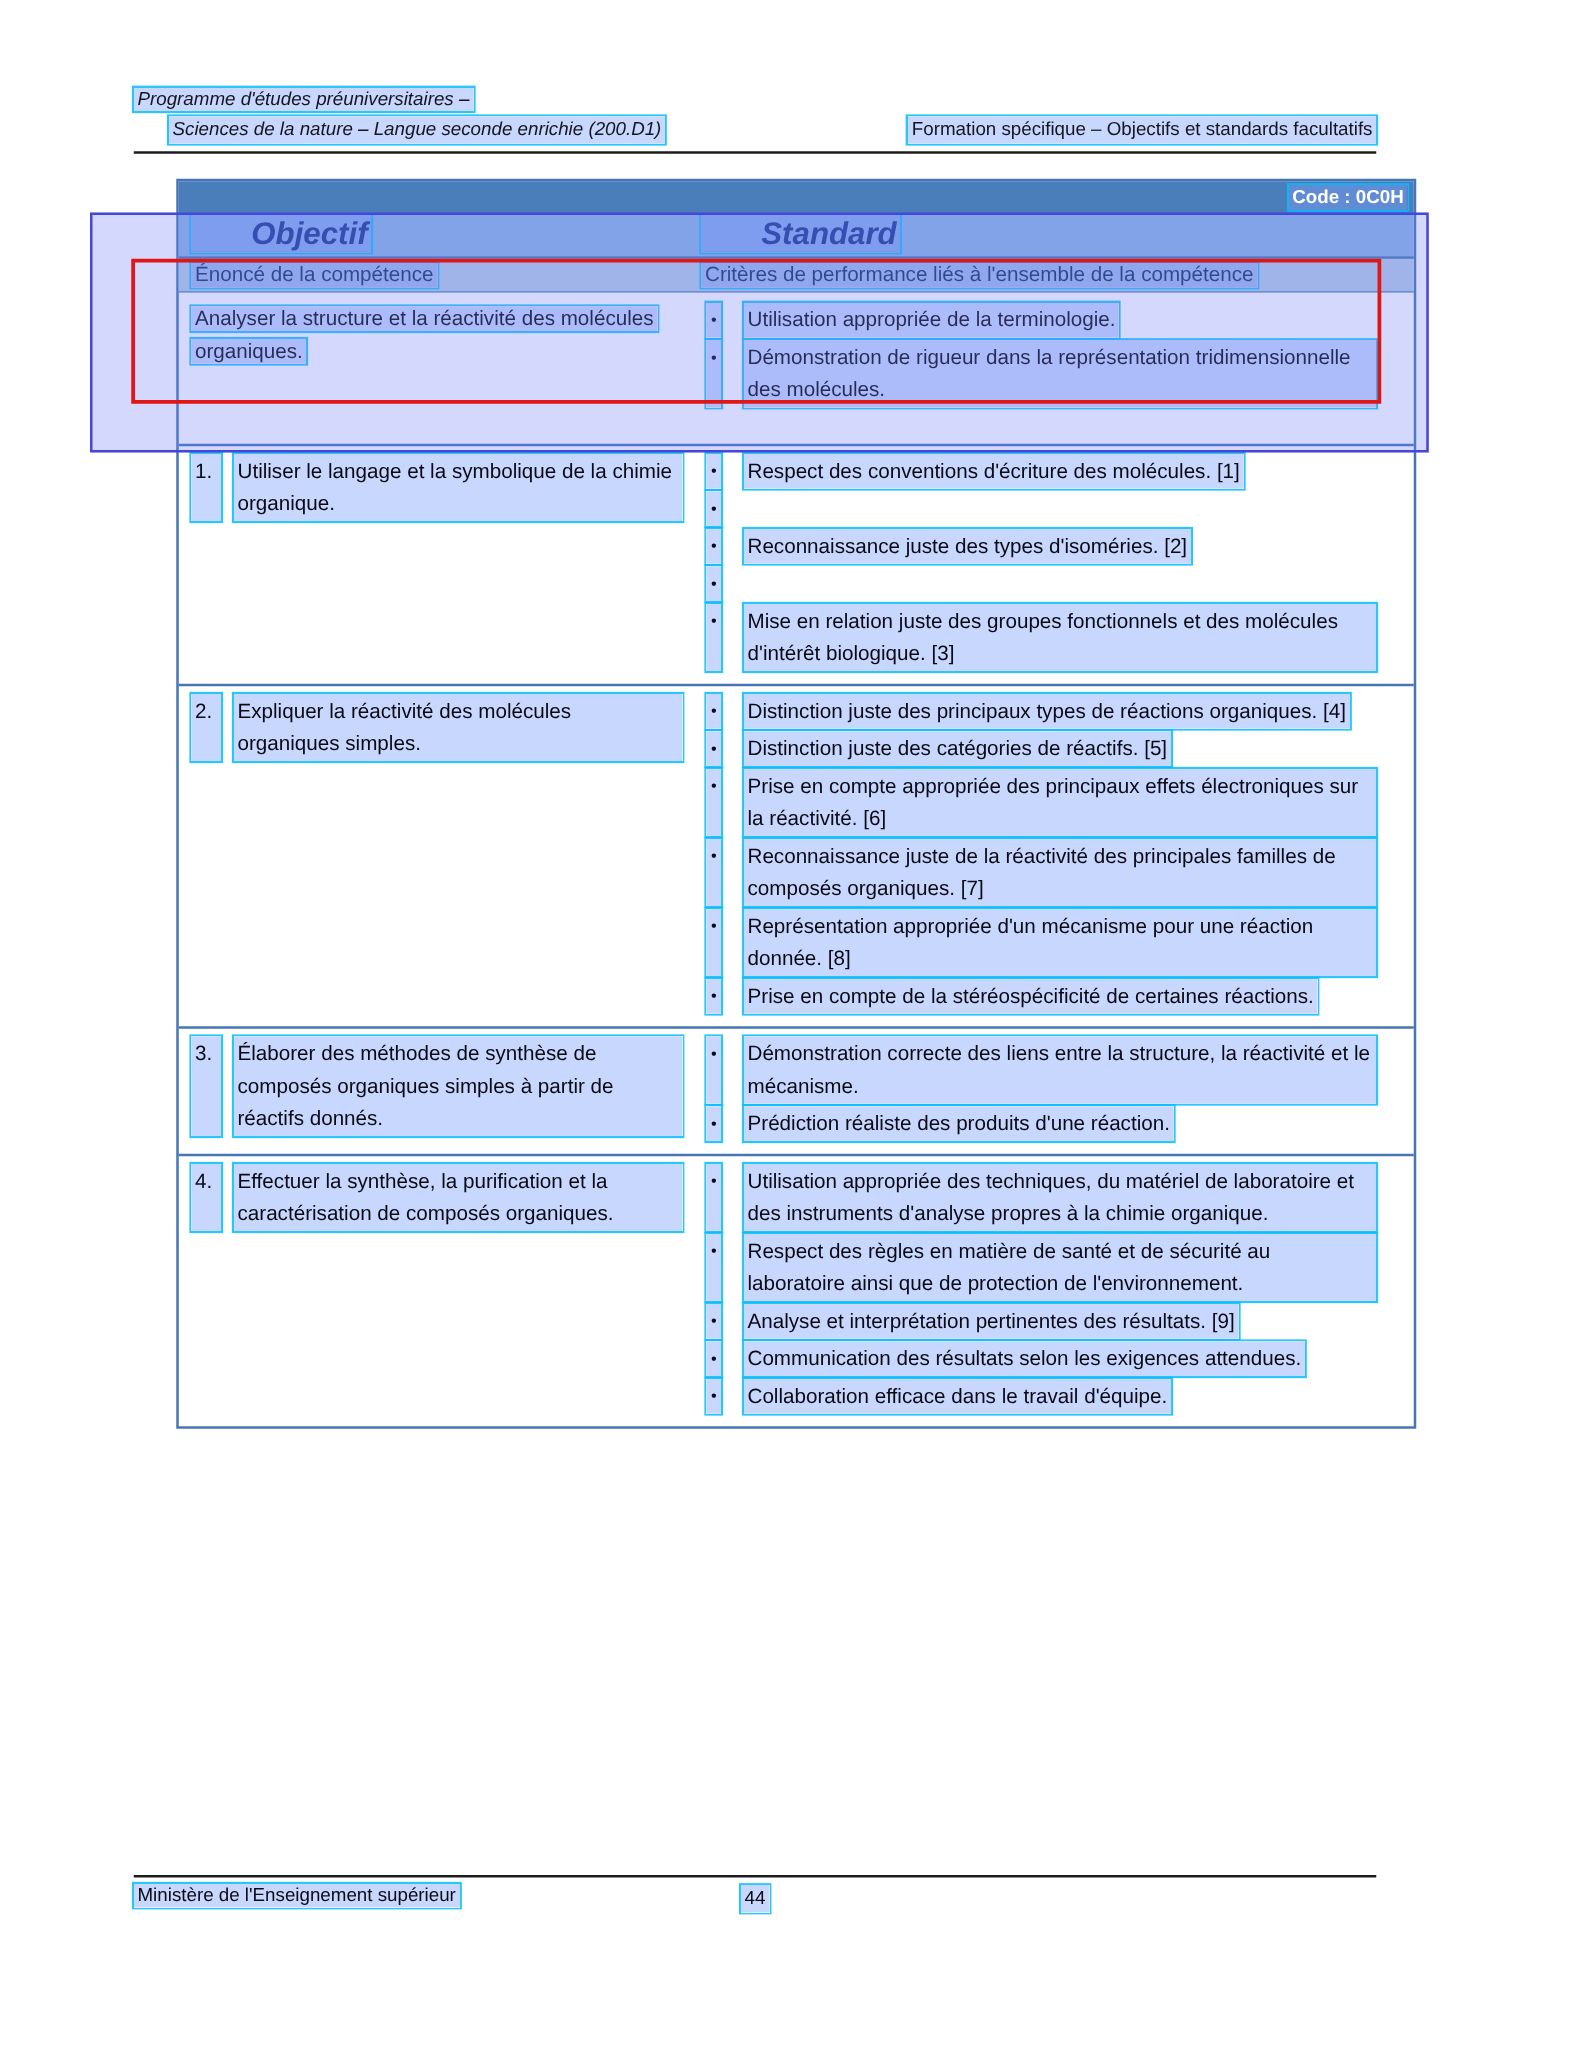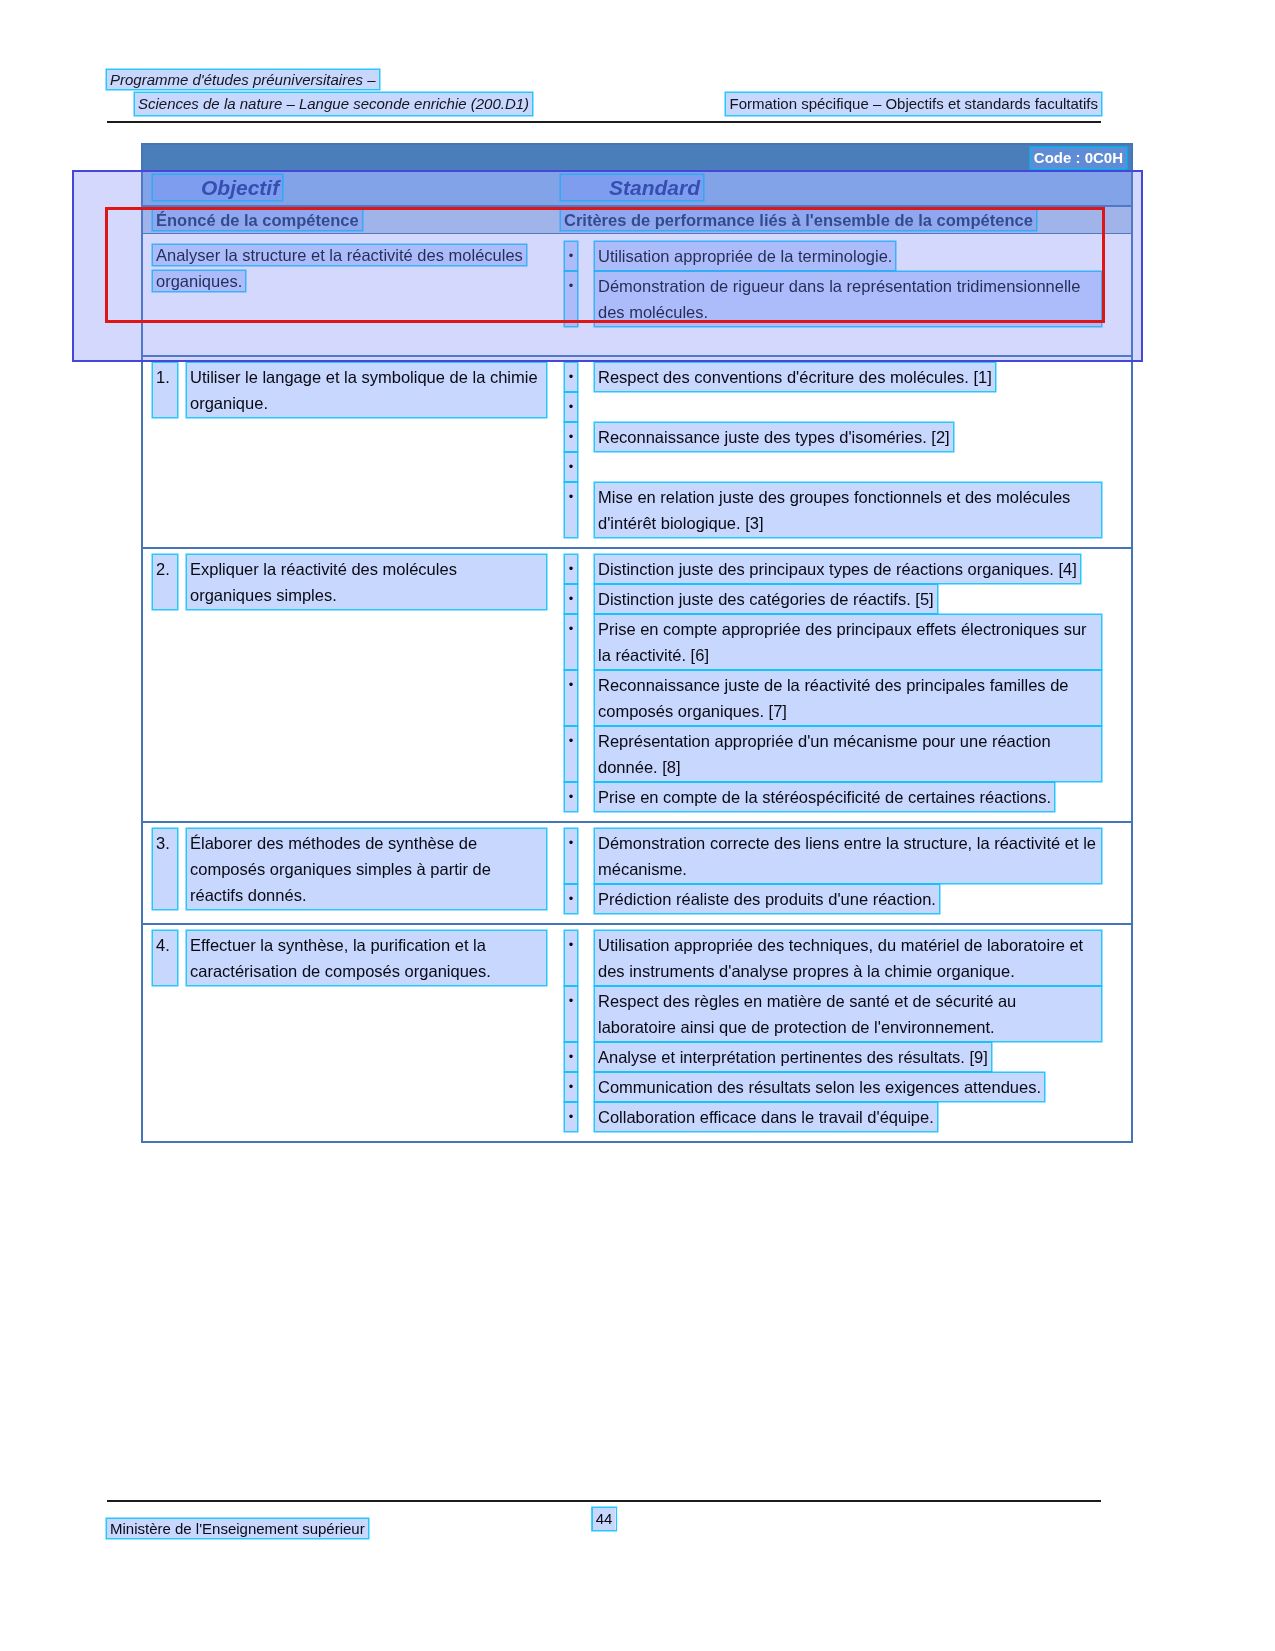--- a/index.html
+++ b/index.html
@@ -34,38 +34,38 @@
     height:26px; background:#4a7ebb; display:flex; justify-content:flex-end;
     align-items:center; padding-right:5px;
   }
   .code-band .hl { color:#fff; font-weight:bold; font-size:15px; line-height:18px; }
   .row { display:flex; }
   .col-l { width:415px; flex:0 0 415px; padding-left:10px; padding-right:12px; }
   .col-r { flex:1; padding-left:3px; padding-right:30px; }
   .row-objstd {
     height:34px; background:#8db3e2; align-items:center; border-top:1px solid #4575b4;
   }
-  .title-text { font-size:21px; font-weight:bold; font-style:italic; color:#1f3a93;padding-left:48px; }
+  .title-text { font-size:25px; font-weight:bold; font-style:italic; color:#1f3a93;padding-left:48px; }
   .row-subhead {
     min-height:27px; background:#b8cce4; align-items:center;
-    border-top:2px solid #4575b4; font-weight:bold; color:#14365c; font-size:16.5px;
+    border-top:2px solid #4575b4; font-weight:normal; color:#14365c; font-size:16.5px;
   }
   .row-content { background:transparent; border-top:1px solid #4575b4; padding:8px 0 27px; }
   .el-row { border-top:2px solid #4575b4; padding:6px 0 8px; }
   .stmt { display:flex; padding-left:0; }
   .num { flex:0 0 24px; margin-right:10px; }
   .crit { display:flex; margin:0 0 2px 0; }
   .bullet {
     flex:0 0 12px; margin-left:4px; margin-right:18px; text-align:center;
     font-size:13px; line-height:26px;
   }
   
   .pg-footer {
     position:absolute; left:107px; top:1500px; width:994px;
-    border-top:2px solid #1c1c1c; padding-top:17px; font-size:15px; line-height:20px;
+    border-top:2px solid #1c1c1c; padding-top:5px; font-size:15px; line-height:20px;
   }
   .pg-num { position:absolute; left:50%; transform:translateX(-50%); top:6px; }
 
   
   .annot-blue {
     position:absolute; left:72px; top:170px; width:1071px; height:192px;
     background:rgba(110,125,245,.30); border:2px solid #4646d8;
     pointer-events:none; z-index:5;
   }
   .annot-red {

